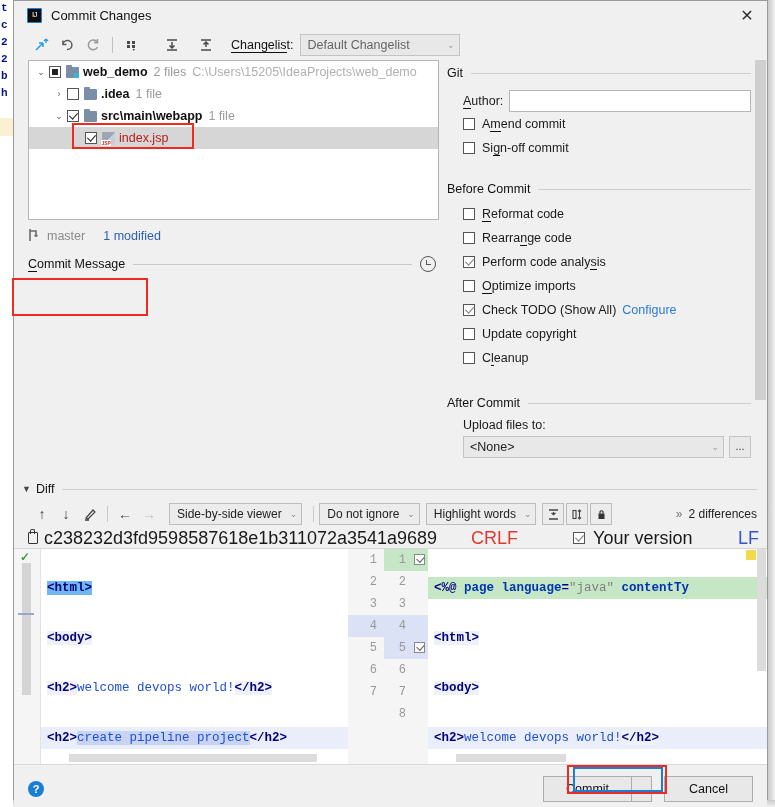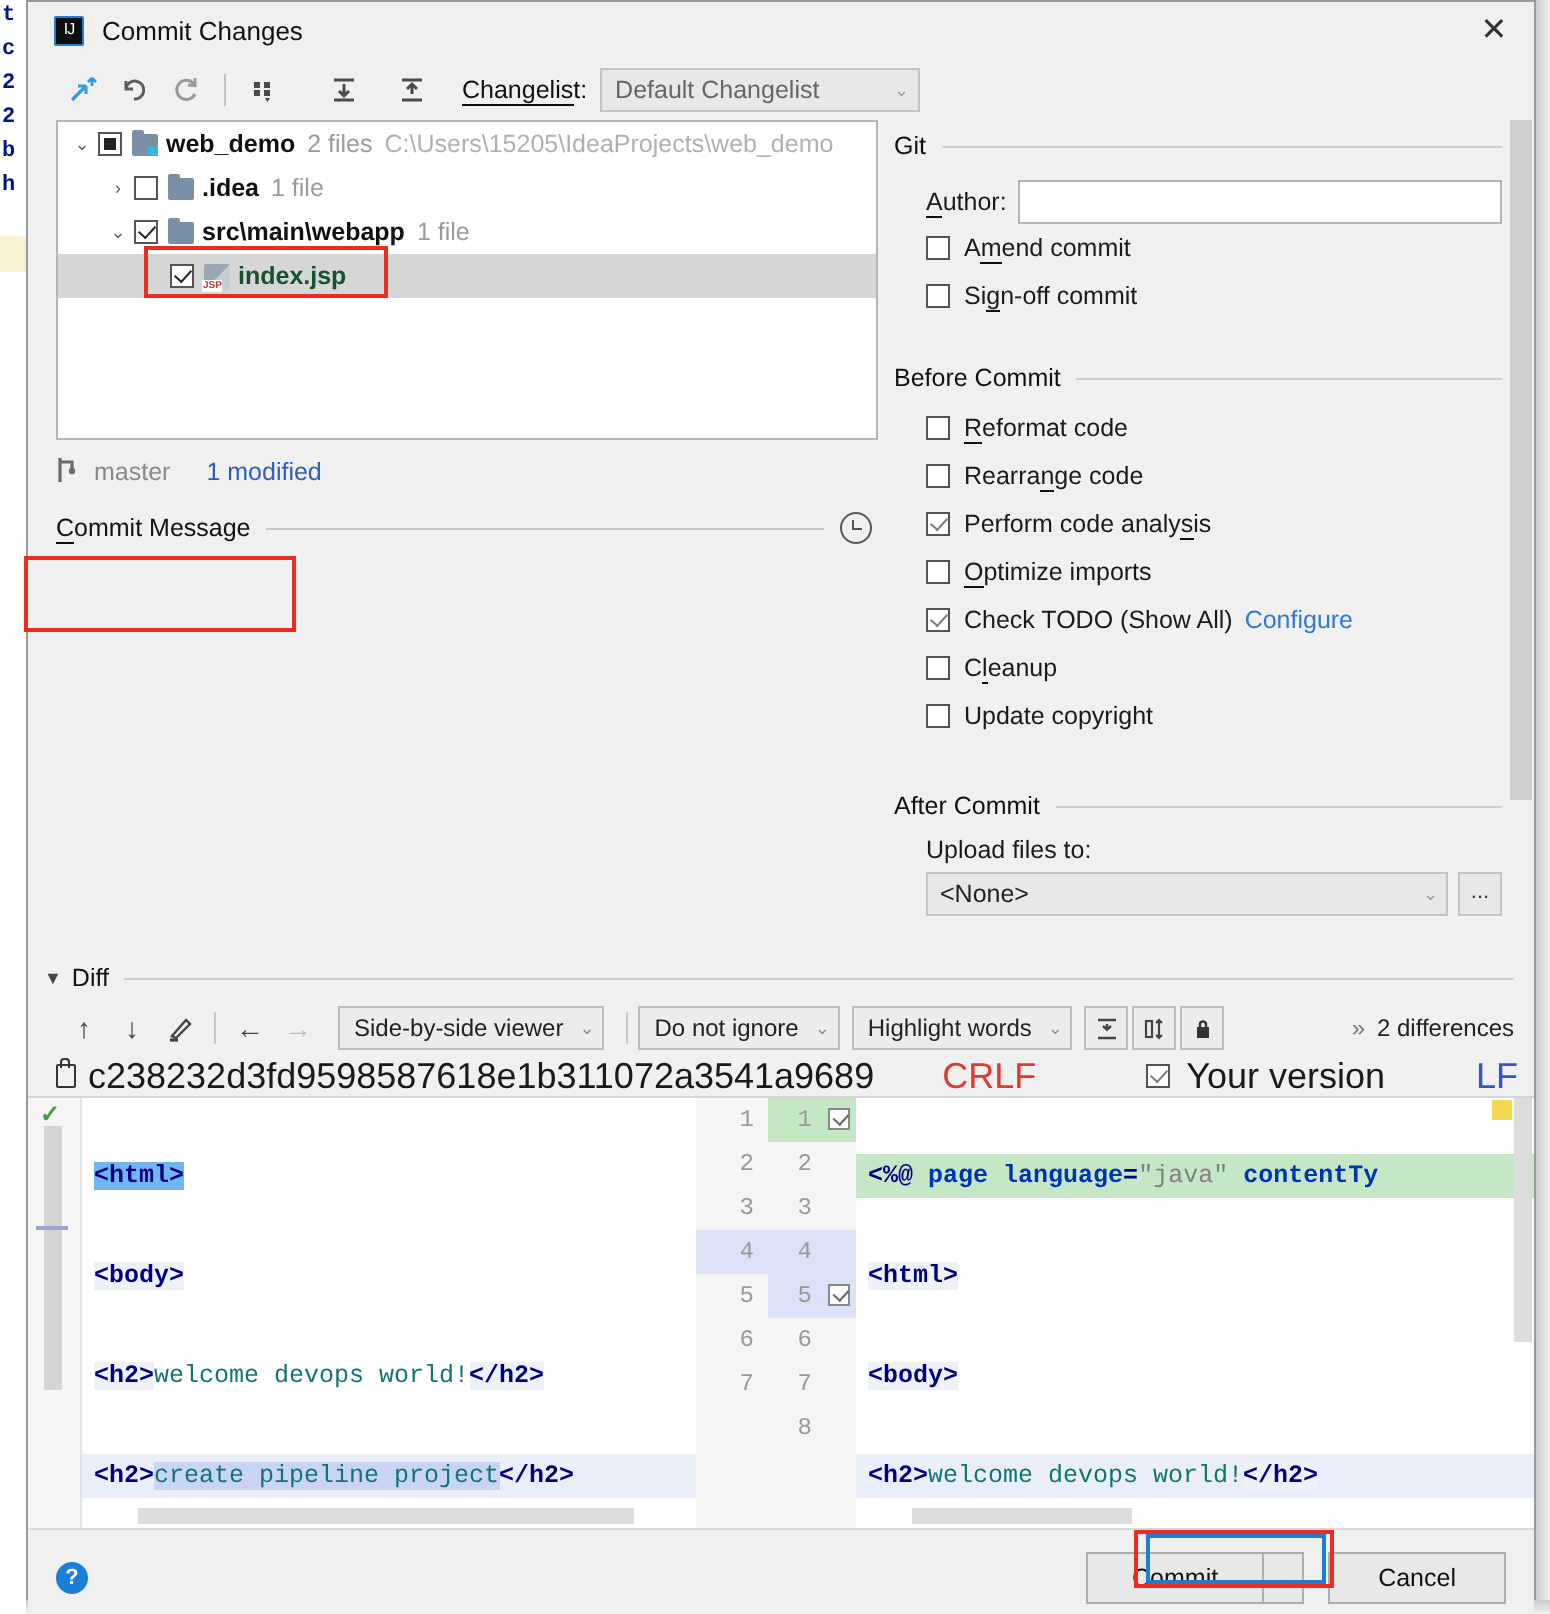--- a/index.html
+++ b/index.html
@@ -110,21 +110,21 @@
   .jsp-ic{
     width:13px;height:13px;margin-right:4px;flex:none;position:relative;
     background:linear-gradient(135deg,#9aa7b5 50%,#c7cfd6 50%);border-radius:1px;
   }
   .jsp-ic::after{
     content:"JSP";position:absolute;left:-1px;bottom:-1px;color:#c23a2b;
     font-size:5px;font-weight:bold;font-family:"Liberation Sans",sans-serif;
     background:#fff;line-height:6px;padding:0 0.5px;
   }
   .tname{font-weight:bold;color:#111;}
-  .tname.blue{color:#14532d;font-weight:bold;}
+  .tname.blue{color:#b91c1c;font-weight:normal;}
   .tmeta{color:#9a9a9a;margin-left:6px;font-weight:normal;}
   .tpath{color:#b0b0b0;margin-left:6px;font-weight:normal;}
   
   .branchrow{display:flex;align-items:center;height:26px;margin-top:3px;font-size:12.5px;}
   .branch-ic{margin-right:7px;color:#6b6b6b;font-size:13px;}
   .branch-name{color:#8a8a8a;}
   .modified{color:#2b5fb8;margin-left:18px;}
   
   .cm-header{display:flex;align-items:center;height:22px;margin-top:4px;}
   .cm-title{font-size:12.5px;color:#111;}
@@ -215,21 +215,21 @@
   .codepane.left{width:307px;flex:none;}
   .linenums{width:36px;background:#f5f5f5;flex:none;text-align:right;color:#999;
     font-family:"Liberation Mono",monospace;font-size:12px;padding-top:0;}
   .linenums div{height:22px;line-height:22px;padding-right:7px;}
   .codelines{
     font-family:"Liberation Mono",monospace;font-size:12.5px;white-space:pre;
     position:relative;
   }
   .codelines .cl{height:22px;line-height:22px;padding-left:6px;}
   .tagb{color:#000080;font-weight:bold;}
-  .txt{color:#0f766e;}
+  .txt{color:#1d4ed8;}
   .attr{color:#0033b3;font-weight:bold;}
   .strv{color:#808080;}
   .hl-blue{background:#6fb7f0;}
   .hl-lav{background:#c8d4f2;}
   .hl-soft{background:#eef1f7;margin-top:48px;}
   .row-lav{background:#dbe2f5;}
   .row-green{background:#c6e7c6;}
   .row-lavlt{background:#eaeefa;}
   .rightpane-wrap{flex:1;display:flex;position:relative;}
   .r-nums{width:44px;flex:none;background:#f5f5f5;color:#999;
@@ -426,25 +426,25 @@
           <span class="cbx"></span>
           <span><span class="ulk">O</span>ptimize imports</span>
         </div>
         <div class="optrow">
           <span class="cbx lightcheck"></span>
           <span>Check TODO (Show All)</span>
           <span class="link">Configure</span>
         </div>
         <div class="optrow">
           <span class="cbx"></span>
+          <span>Update copyright</span>
+        </div>
+        <div class="optrow">
+          <span class="cbx"></span>
           <span>C<span class="ulk">l</span>eanup</span>
-        </div>
-        <div class="optrow">
-          <span class="cbx"></span>
-          <span>Update copyright</span>
         </div>
 
         <div class="sec" style="margin-top:26px">
           <span class="sec-title">After Commit</span>
           <span class="sec-rule"></span>
         </div>
 
         <div class="upload-lbl">Upload files to:</div>
         <div class="upload-row">
           <span class="upload-combo">

